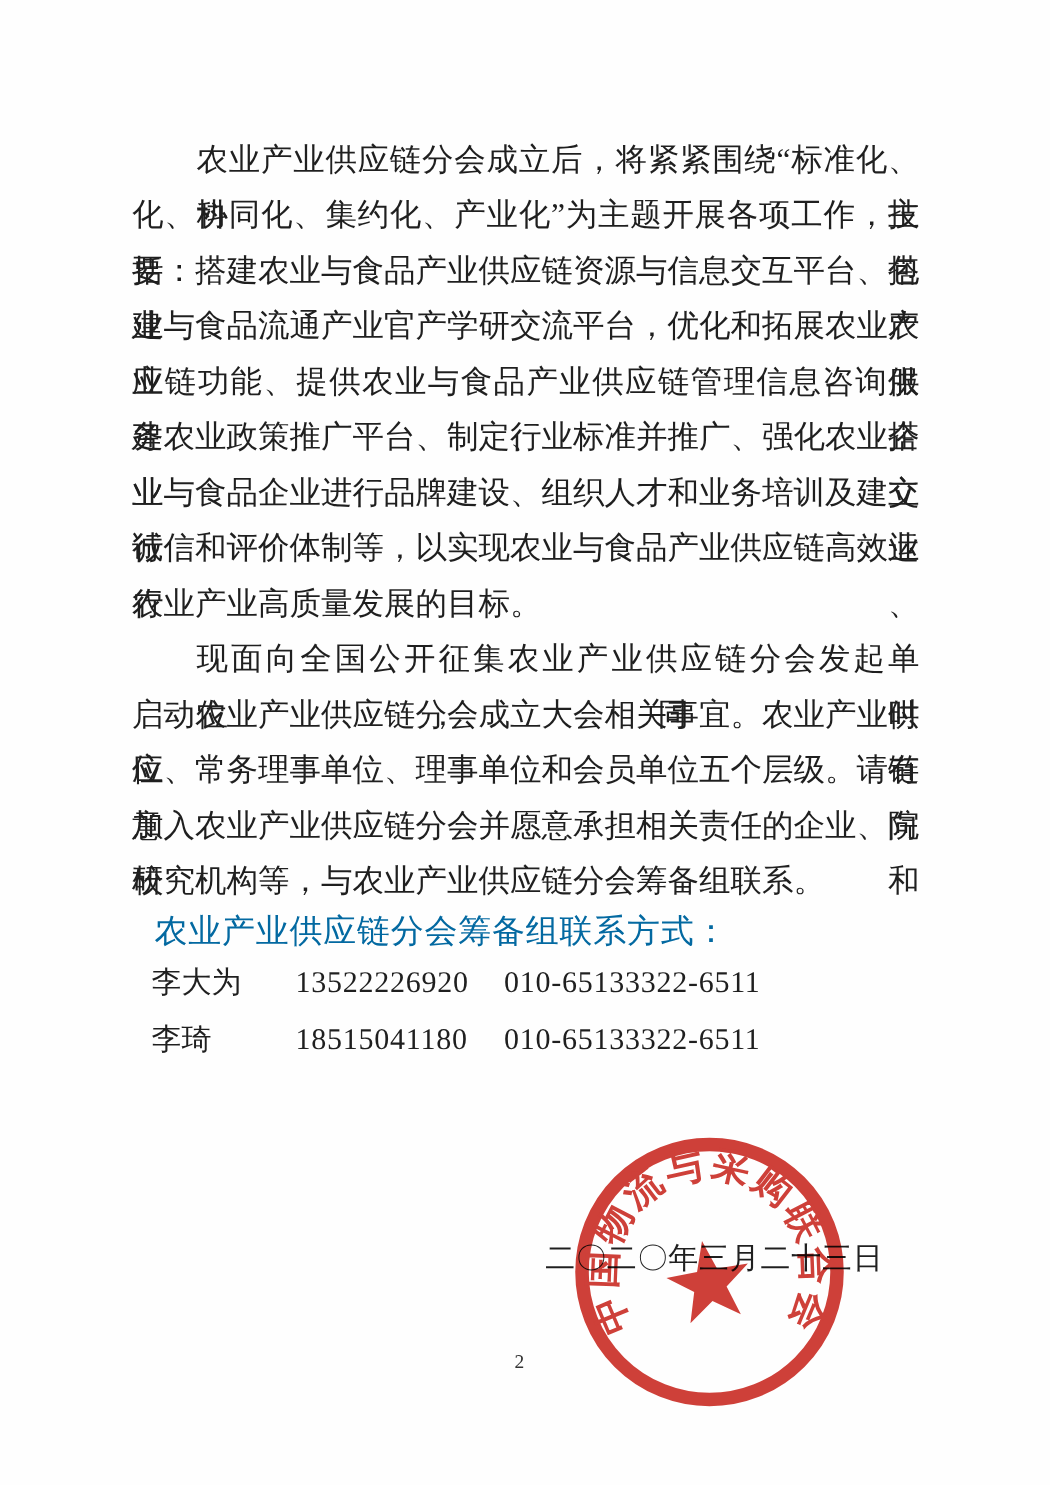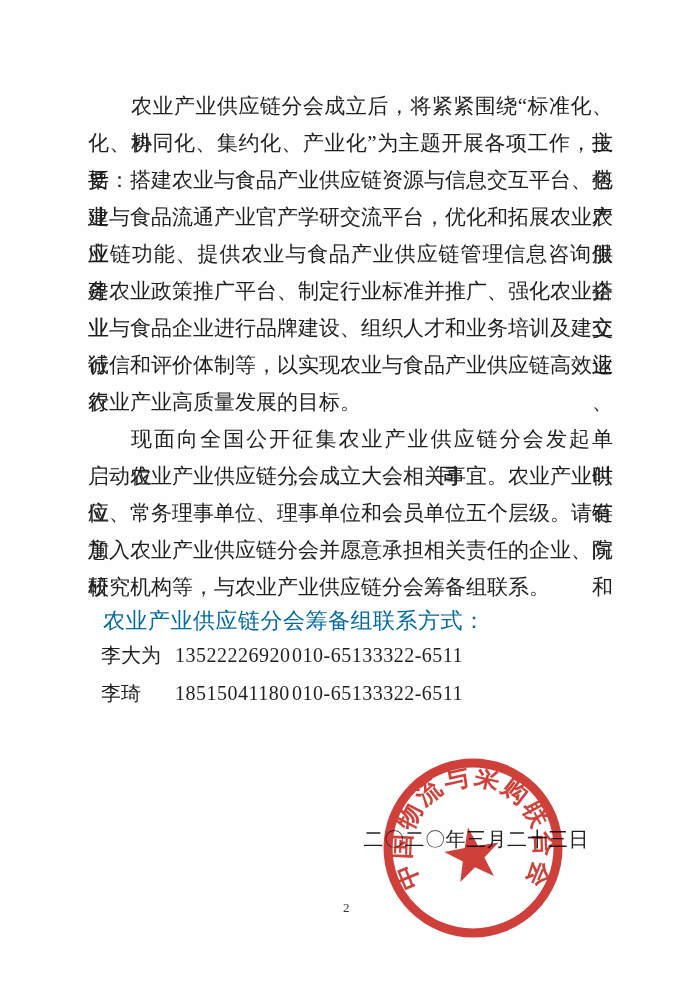--- a/index.html
+++ b/index.html
@@ -42,20 +42,21 @@
     font-size: 22px;
     letter-spacing: 0.5px;
     color: #0369a1;
   }
   .contact-row {
     display: flex;
     padding-left: 13px;
     height: 38px;
     line-height: 38px;
     font-size: 20px;
+    gap: 22px;
   }
   .c-name { width: 74px; }
   .c-mobile { width: 117px; letter-spacing: 0.5px; }
   .c-tel { letter-spacing: 0.5px; }
   .attachment {
     padding-left: 13px;
     margin-top: 2px;
     height: 26px;
     line-height: 26px;
     font-size: 20px;

